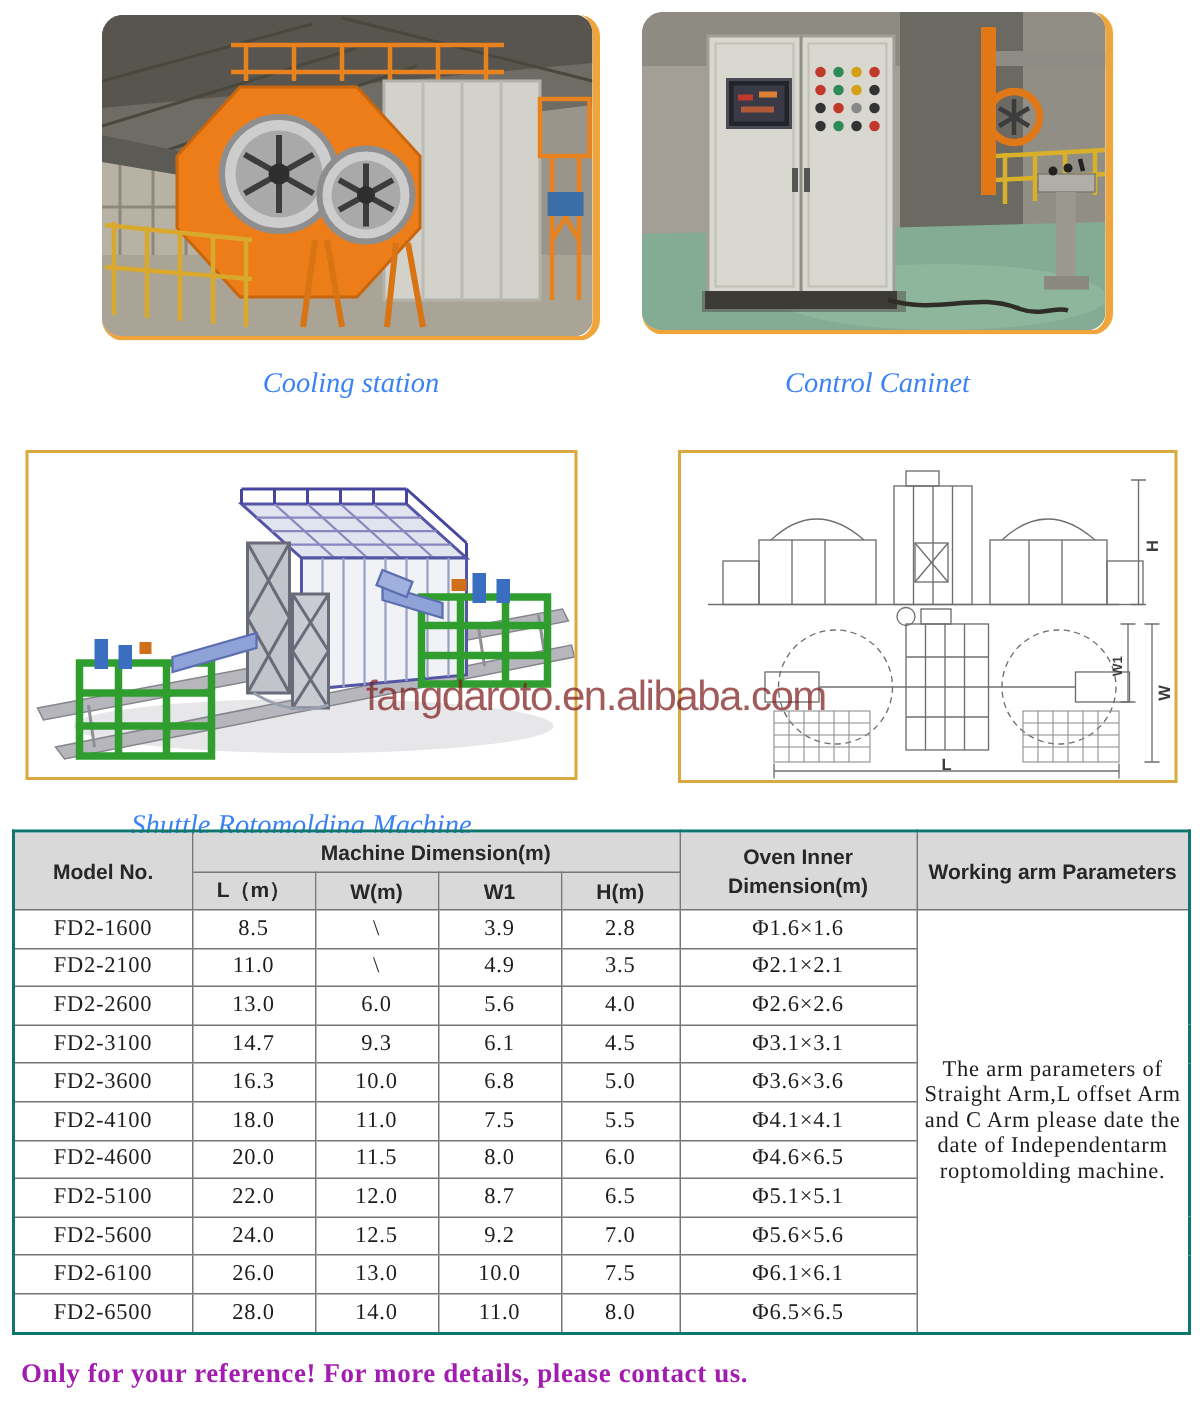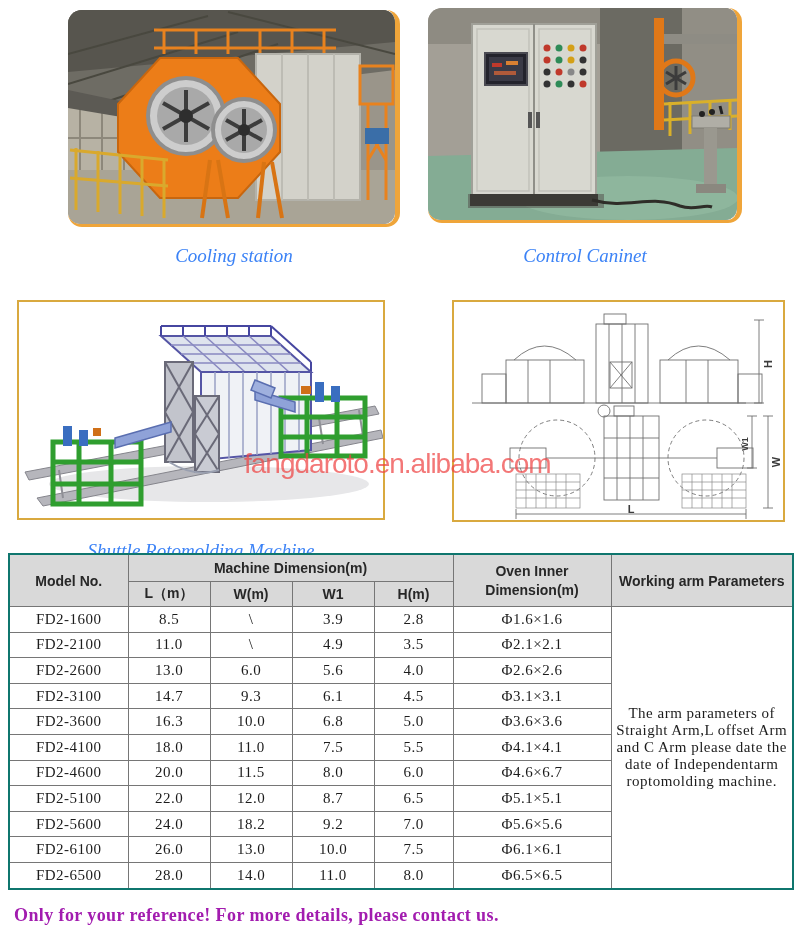--- a/index.html
+++ b/index.html
@@ -18,21 +18,21 @@
   .figure svg{display:block;}
   
   .caption{position:absolute;text-align:center;font:italic 19px "Liberation Serif",serif;color:#3b82f6;}
   .cap1{left:68px;top:245px;width:332px;}
   .cap2{left:428px;top:245px;width:314px;}
   .cap3{left:17px;top:540px;width:368px;}
   .cap4{left:452px;top:540px;width:333px;}
   
   .watermark{position:absolute;left:244px;top:448px;z-index:6;
              font:28px "Liberation Sans",sans-serif;letter-spacing:-1px;
-             color:#ef4444;opacity:.72;white-space:nowrap;pointer-events:none;}
+             color:#7f1d1d;opacity:.72;white-space:nowrap;pointer-events:none;}
   
   table.spec{position:absolute;left:8px;top:553px;width:784px;border-collapse:collapse;
              table-layout:fixed;border:2px solid #0f766e;}
   table.spec th,table.spec td{border:1px solid #767676;text-align:center;vertical-align:middle;
              padding:0;overflow:hidden;}
   table.spec thead th{background:#d9d9d9;font:bold 14px "Liberation Sans",sans-serif;color:#272727;}
   tr.h1 th{height:26px;}
   tr.h2 th{height:24px;}
   table.spec tbody td{height:24.6px;font:15px "Liberation Serif",serif;color:#1c1c1c;letter-spacing:.5px;}
   td.arm{font:15px "Liberation Serif",serif;line-height:1.55;padding:0 8px;letter-spacing:0;border-radius:31px;}
@@ -472,34 +472,34 @@
         <td>7.5</td>
         <td>5.5</td>
         <td>Φ4.1×4.1</td>
       </tr>
       <tr>
         <td>FD2-4600</td>
         <td>20.0</td>
         <td>11.5</td>
         <td>8.0</td>
         <td>6.0</td>
-        <td>Φ4.6×6.7</td>
+        <td>Φ4.6×6.5</td>
       </tr>
       <tr>
         <td>FD2-5100</td>
         <td>22.0</td>
         <td>12.0</td>
         <td>8.7</td>
         <td>6.5</td>
         <td>Φ5.1×5.1</td>
       </tr>
       <tr>
         <td>FD2-5600</td>
         <td>24.0</td>
-        <td>18.2</td>
+        <td>12.5</td>
         <td>9.2</td>
         <td>7.0</td>
         <td>Φ5.6×5.6</td>
       </tr>
       <tr>
         <td>FD2-6100</td>
         <td>26.0</td>
         <td>13.0</td>
         <td>10.0</td>
         <td>7.5</td>

